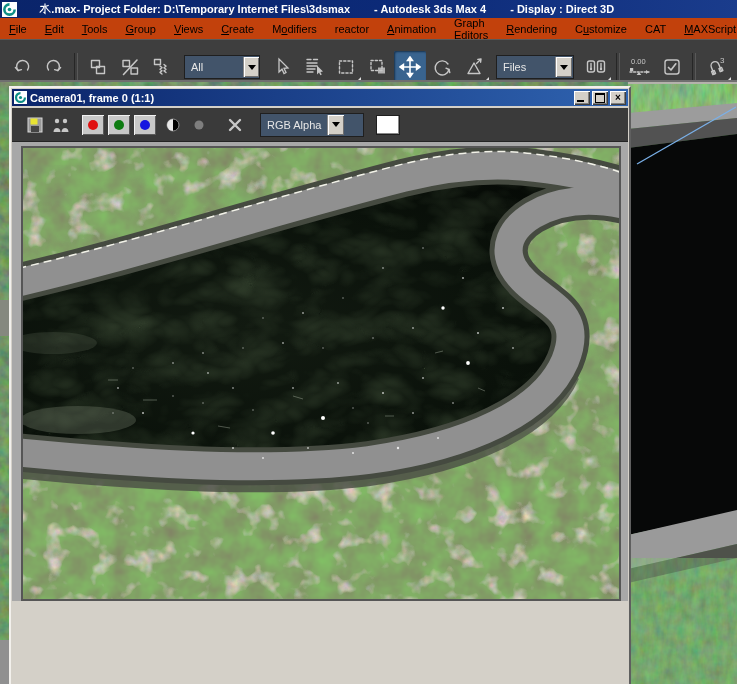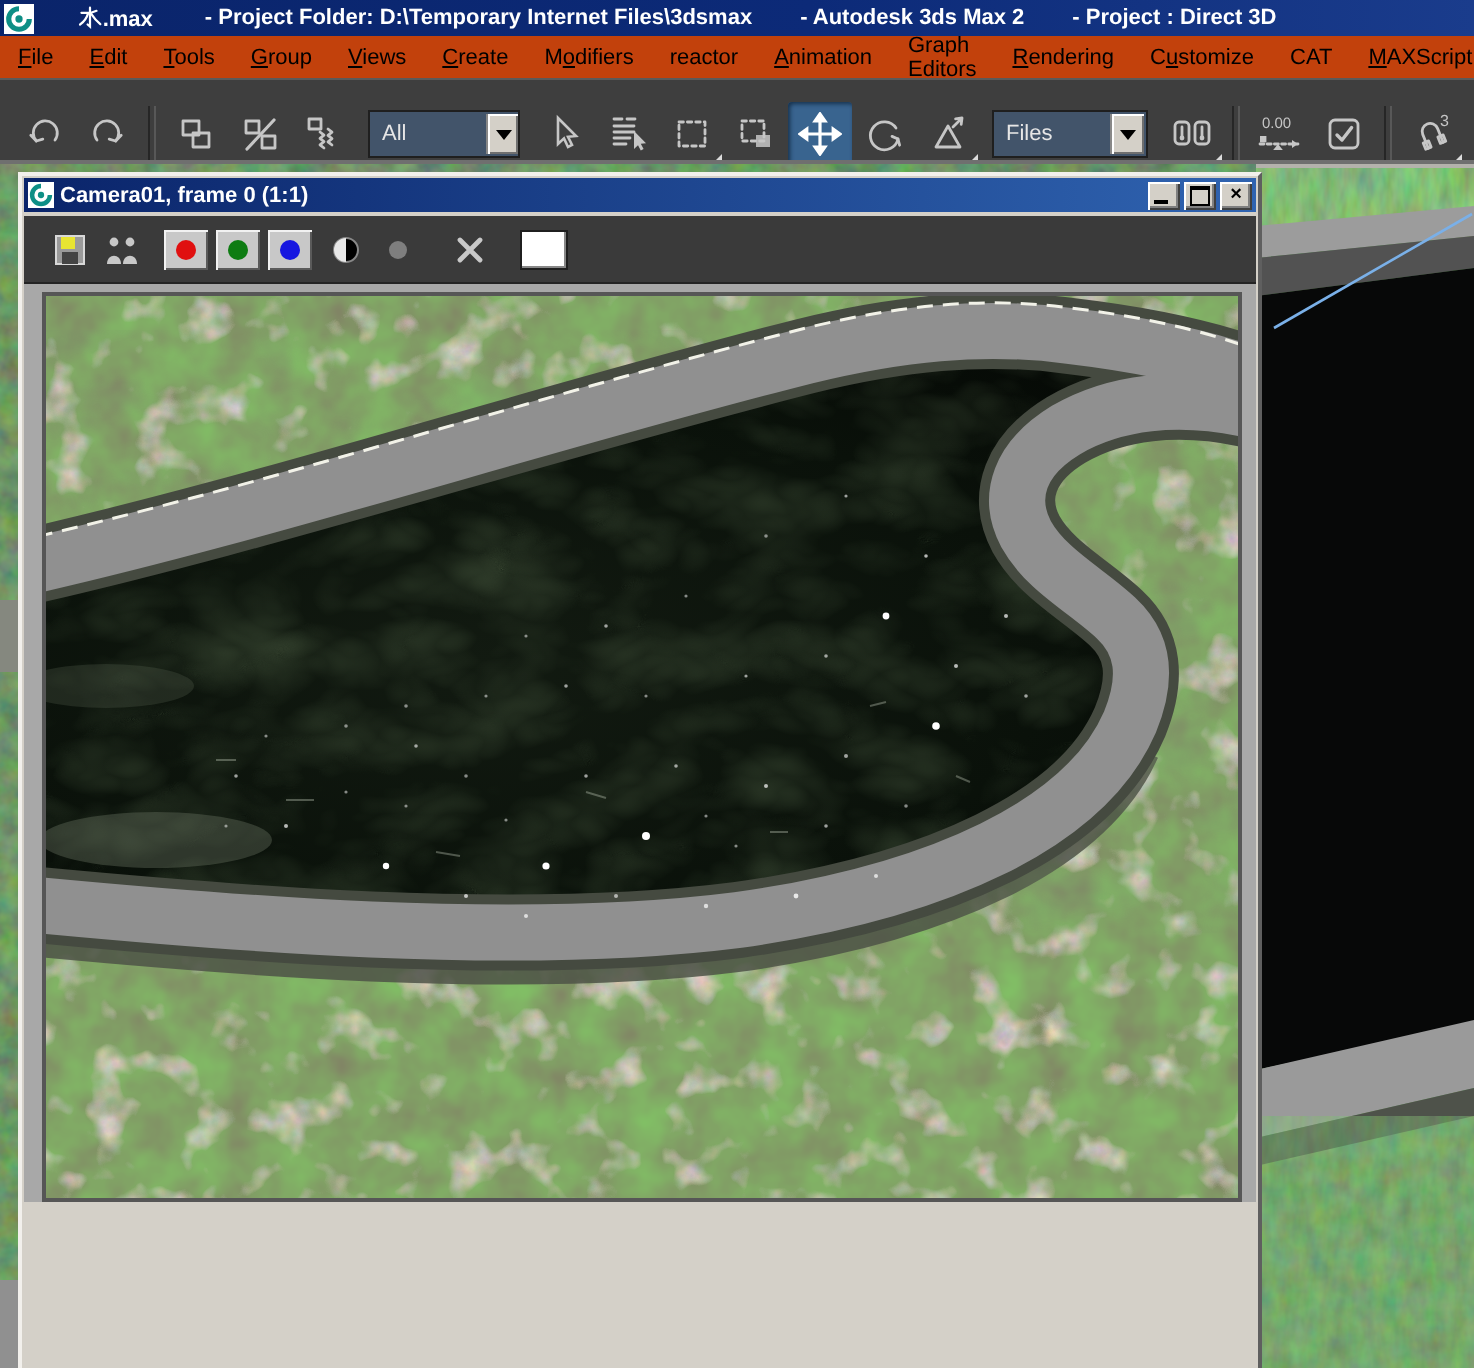--- a/index.html
+++ b/index.html
@@ -77,23 +77,23 @@
     <span class="seg" title="水.max">
       <svg width="12" height="12" viewBox="0 0 14 14" style="vertical-align:-2px">
         <g stroke="#fff" stroke-width="1.3" fill="none" stroke-linecap="round">
           <path d="M7 1 L7 12 L5.6 10.8"></path>
           <path d="M2 4 H6 C5.2 6.8 3.8 9 1.2 10.8"></path>
           <path d="M8 3.8 L10.8 2.8"></path>
           <path d="M7.6 4.4 C9 6.5 10.8 8.8 13 10.6"></path>
         </g>
       </svg><i style="font-style:normal">.max</i>
     </span>
-    <span class="seg" style="margin-left:26px">- Project Folder: D:\Temporary Internet Files\3dsmax</span>
-    <span class="seg" style="margin-left:24px">- Autodesk 3ds Max 2</span>
-    <span class="seg" style="margin-left:24px">- Project : Direct 3D</span>
+    <span class="seg" style="">- Project Folder: D:\Temporary Internet Files\3dsmax</span>
+    <span class="seg" style="margin-left:24px">- Autodesk 3ds Max 4</span>
+    <span class="seg" style="margin-left:24px">- Display : Direct 3D</span>
   </div>
 
   <div id="menubar">
     <span class="menu"><u>F</u>ile</span>
     <span class="menu"><u>E</u>dit</span>
     <span class="menu"><u>T</u>ools</span>
     <span class="menu"><u>G</u>roup</span>
     <span class="menu"><u>V</u>iews</span>
     <span class="menu"><u>C</u>reate</span>
     <span class="menu">M<u>o</u>difiers</span>
@@ -322,20 +322,26 @@
       </div>
       <div class="rbtn" style="margin-right:10px" title="monochrome">
         <svg width="14" height="14" viewBox="0 0 14 14">
           <circle cx="7" cy="7" r="4.5" fill="#7e7e7e"></circle>
         </svg>
       </div>
       <div class="rbtn" style="margin-right:6px" title="clear">
         <svg width="16" height="16" viewBox="0 0 16 16">
           <path d="M3 3 L13 13 M13 3 L3 13" stroke="#c8c8c8" stroke-width="2.4" stroke-linecap="round"></path>
         </svg>
+      </div>
+      <div class="drop" style="width:102px" title="channel-display-list">
+        <span class="val">RGB Alpha</span>
+        <span class="arrowbtn">
+            <i></i>
+          </span>
       </div>
       <div class="swatch" title="background-color-swatch"></div>
     </div>
 
     <div id="rfw-client">
       <svg id="render-frame" width="596" height="451" viewBox="0 0 596 451">
         <defs>
           <filter id="fGround" x="0" y="0" width="100%" height="100%">
             <feTurbulence type="fractalNoise" baseFrequency="0.12 0.12" numOctaves="4" seed="11" result="n1"></feTurbulence>
             <feColorMatrix in="n1" type="matrix" values="0.45 0 0 0 0.42  0 0.35 0 0 0.40  0 0 0.30 0 0.36  0 0 0 0 1" result="base"></feColorMatrix>

